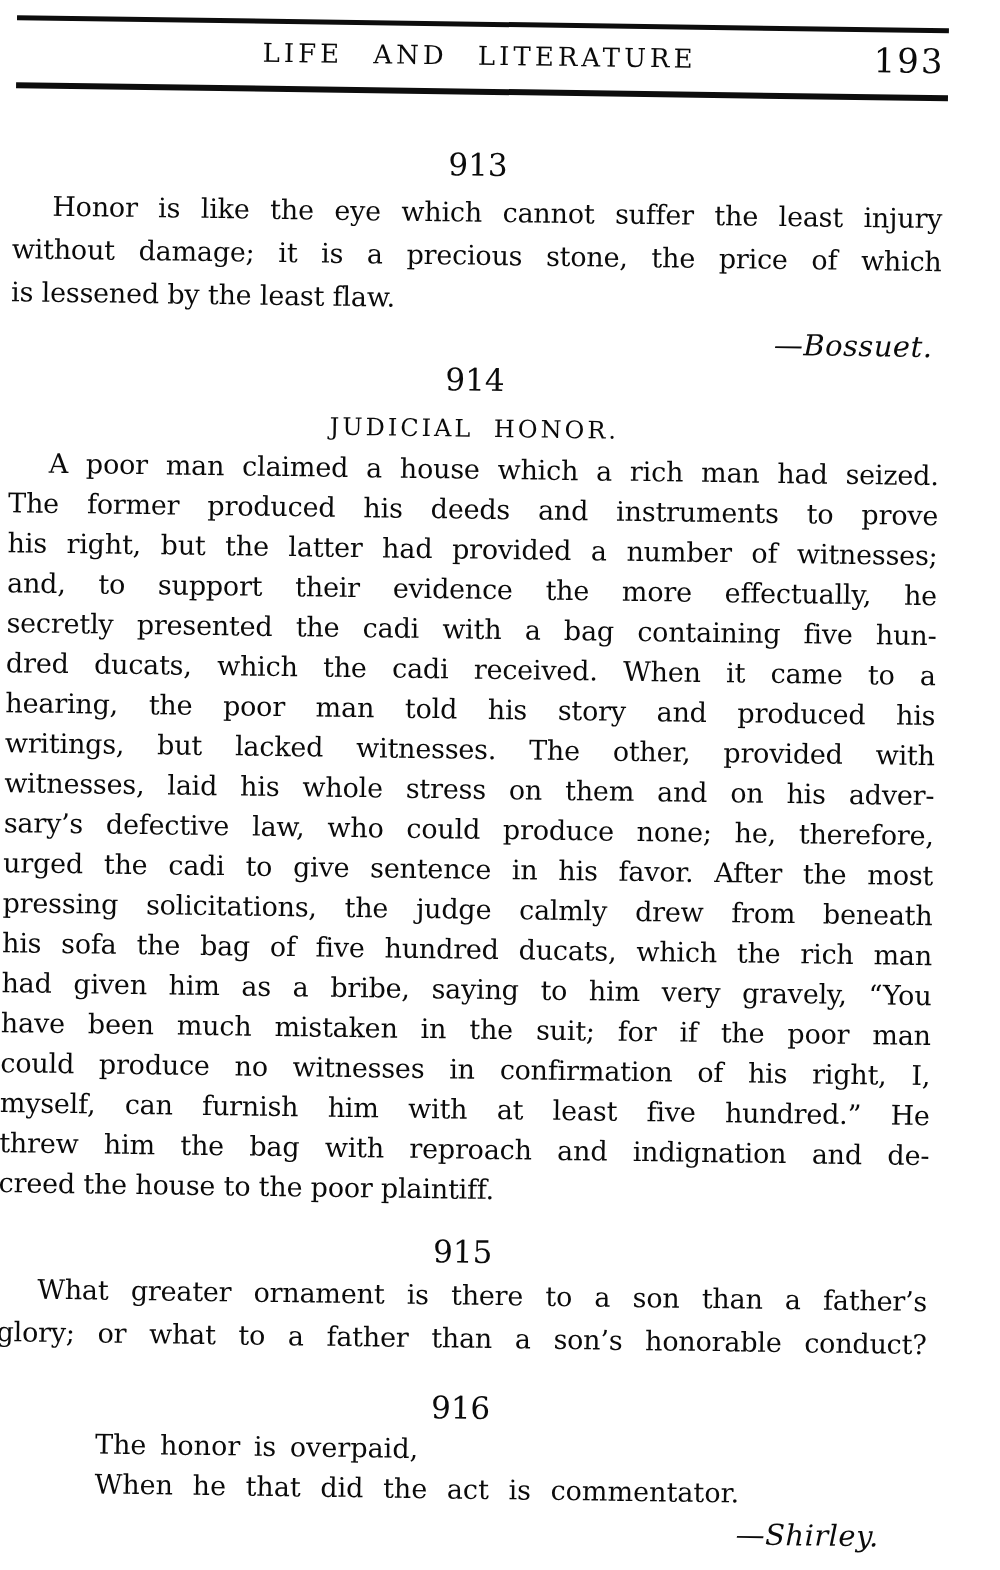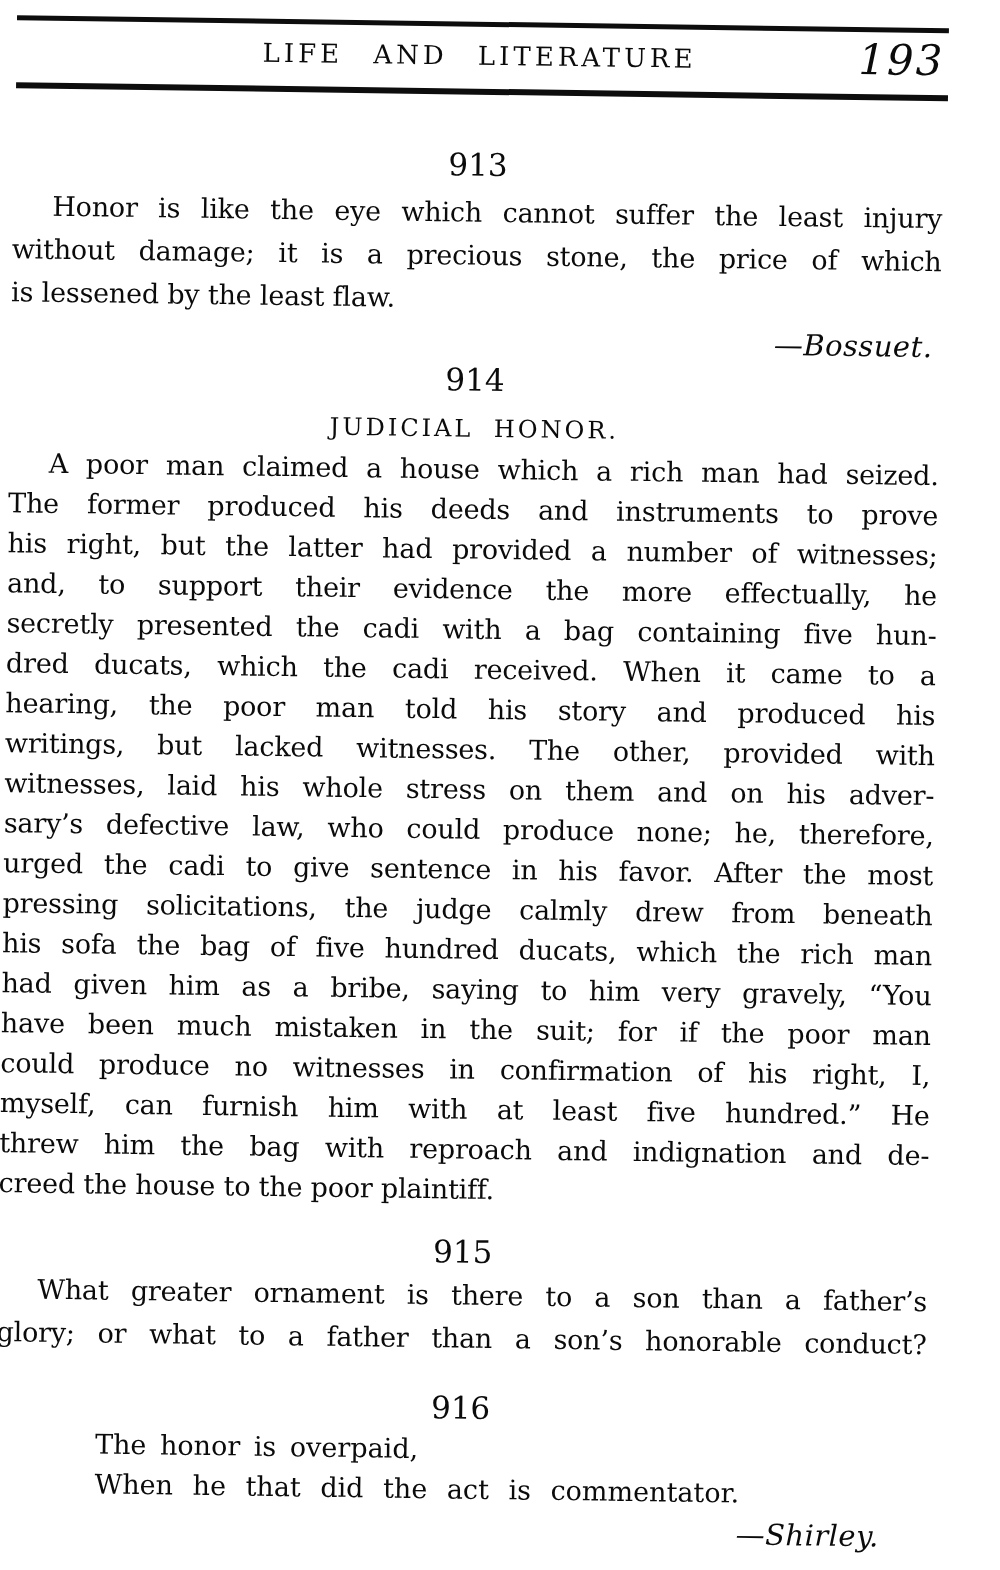--- a/index.html
+++ b/index.html
@@ -32,24 +32,23 @@
   .running-title {
     text-align: center;
     font-size: 26px;
     line-height: 38px;
     letter-spacing: 4px;
     word-spacing: 18px;
   }
   .page-num {
     position: absolute;
     right: 0px; top: -2px;
-    font-size: 42px;
+    font-size: 34px;
     line-height: 40px;
     letter-spacing: 2px;
-    font-style: italic;
   }
   .sec-num {
     text-align: center;
     font-size: 31px;
     line-height: 36px;
   }
   .sec-heading {
     text-align: center;
     font-size: 24px;
     line-height: 30px;

